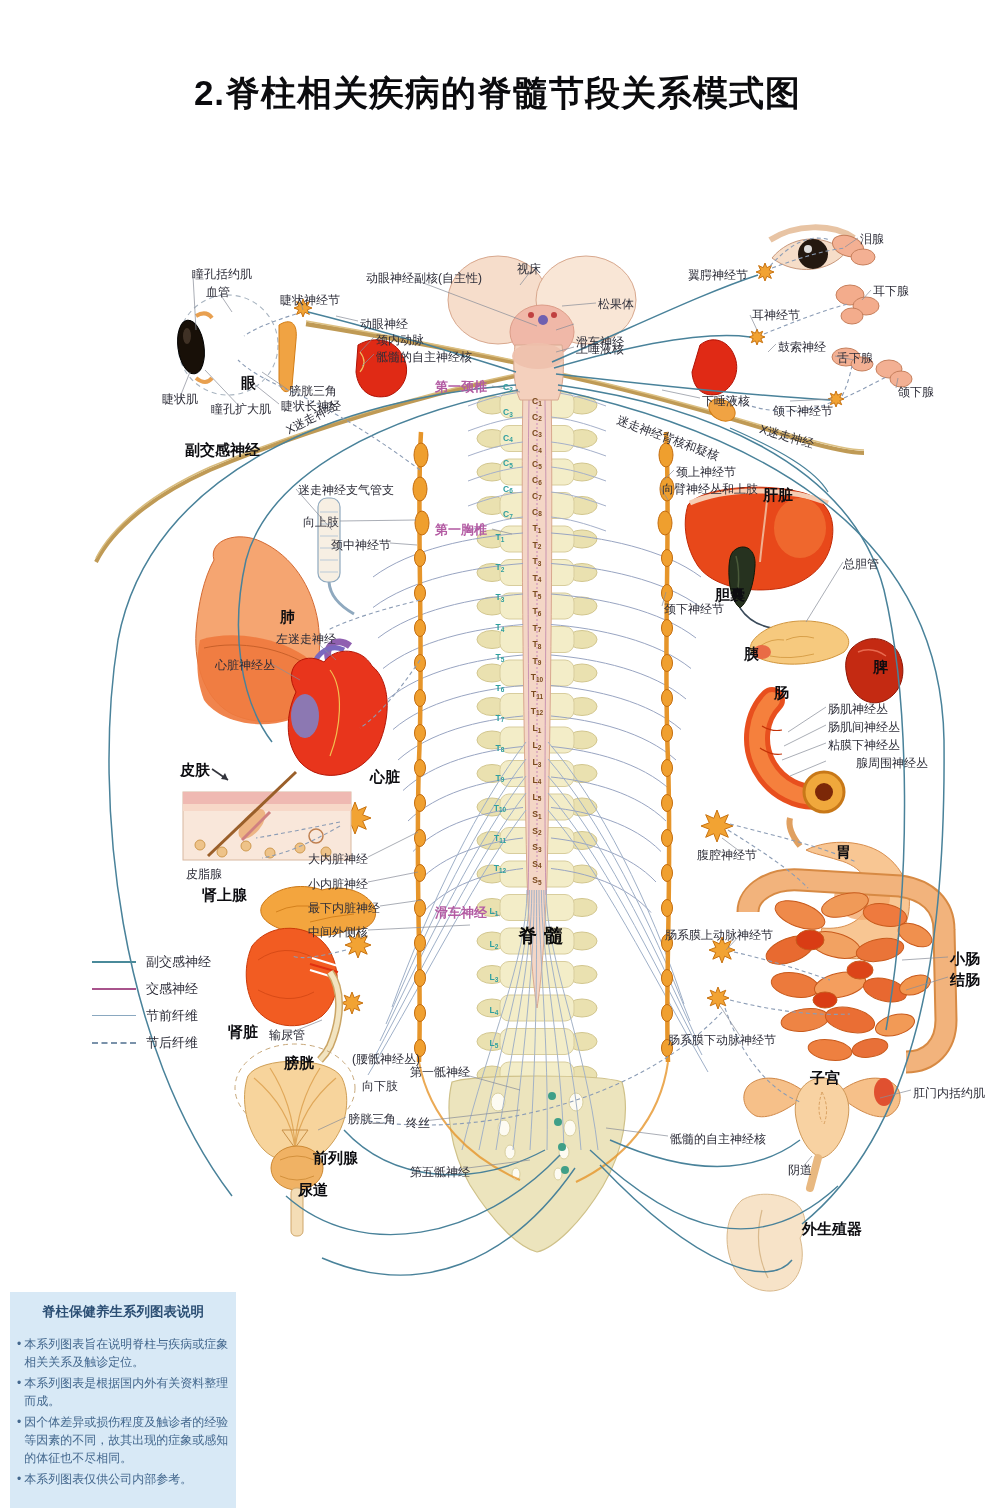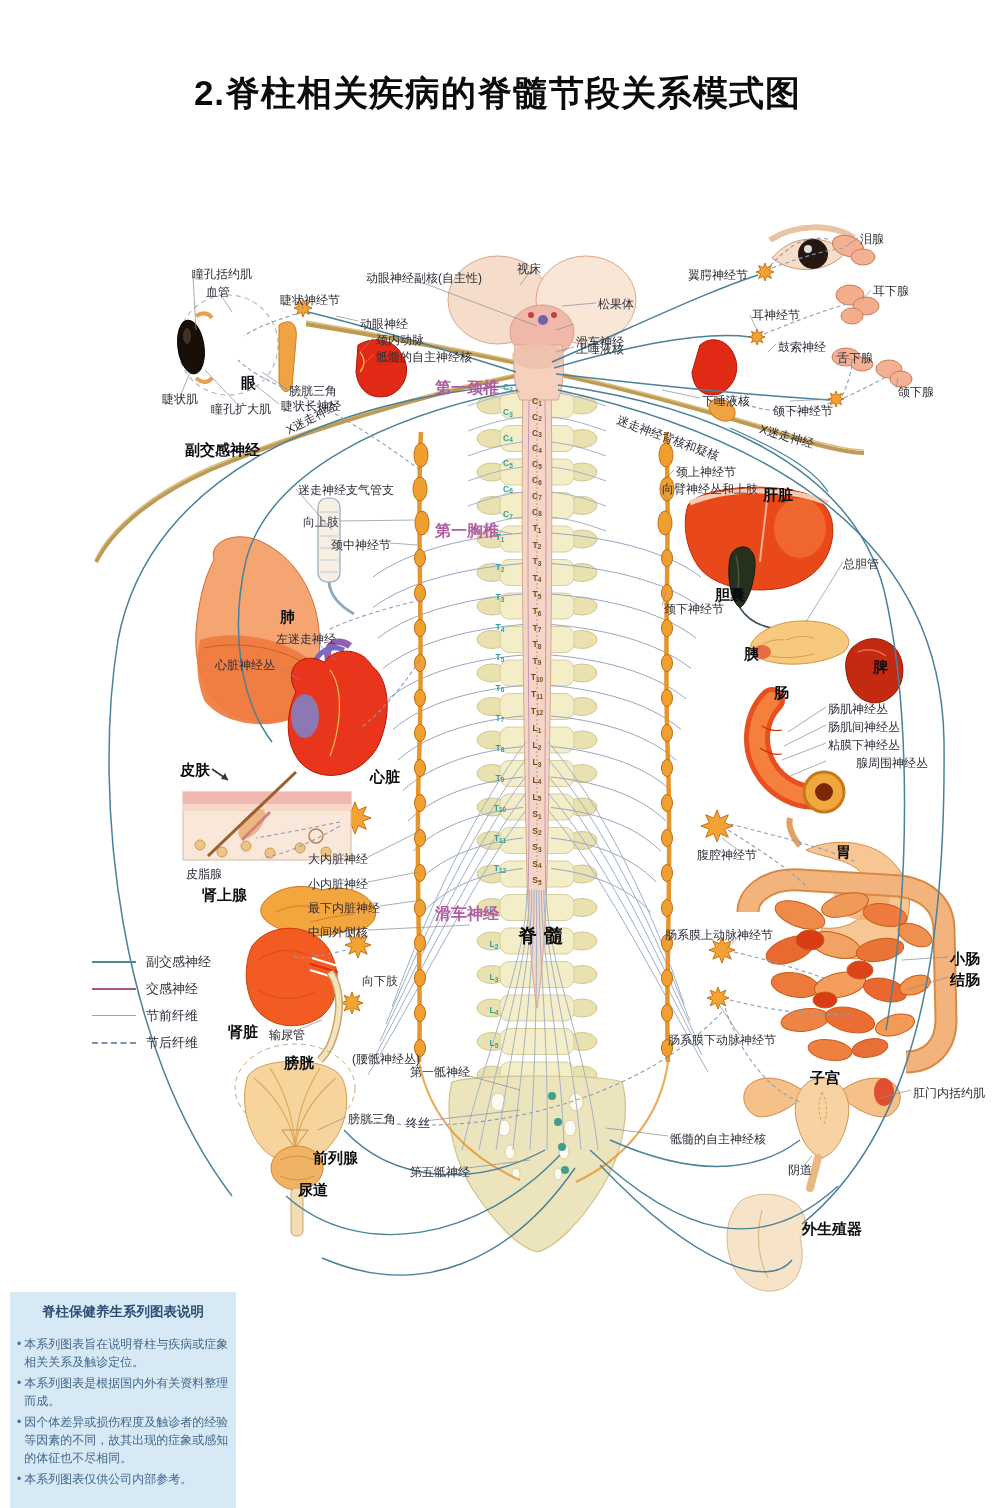--- a/index.html
+++ b/index.html
@@ -4,21 +4,21 @@
 <style>
   html,body{margin:0;padding:0}
   body{width:995px;height:1508px;position:relative;background:#fff;overflow:hidden;
        font-family:"Liberation Sans","DejaVu Sans",sans-serif}
   .title{position:absolute;top:70px;left:0;width:100%;text-align:center;
          font-size:35px;font-weight:bold;color:#0b0b0e;letter-spacing:1px}
   #art{position:absolute;left:0;top:0}
   #labels{position:absolute;left:0;top:0;width:995px;height:1508px;pointer-events:none}
   .lbl{position:absolute;white-space:nowrap;font-size:12px;color:#2d2d38;transform-origin:0 0}
   .lbl.b{font-size:15px;font-weight:bold;color:#0c0c10}
-  .lbl.p{font-size:16px;font-weight:bold;color:#b35ba3}
+  .lbl.p{font-size:13px;font-weight:bold;color:#b35ba3}
   .lbl.bb{font-size:19px;font-weight:bold;letter-spacing:7px;color:#0a0a0a}
   .legend{position:absolute;left:92px;top:948px}
   .leg-row{display:flex;align-items:center;height:27px}
   .leg-line{width:44px;height:0;margin-right:10px}
   .ls-parasympathetic{border-top:2.4px solid #4a8a9a}
   .ls-sympathetic{border-top:2.4px solid #a8538c}
   .ls-pre{border-top:1.4px solid #8aa8c0}
   .ls-post{border-top:2.2px dashed #7a92aa}
   .leg-text{font-size:13px;color:#2d2d38}
   .infobox{position:absolute;left:10px;top:1292px;width:226px;height:216px;
@@ -667,21 +667,21 @@
     <div class="lbl" style="left: 308px; top: 851px;">大内脏神经</div>
     <div class="lbl" style="left: 308px; top: 876px;">小内脏神经</div>
     <div class="lbl" style="left: 308px; top: 900px;">最下内脏神经</div>
     <div class="lbl" style="left: 308px; top: 924px;">中间外侧核</div>
     <div class="lbl b" style="left: 228px; top: 1023px;">肾脏</div>
     <div class="lbl" style="left: 269px; top: 1027px;">输尿管</div>
     <div class="lbl b" style="left: 284px; top: 1054px;">膀胱</div>
     <div class="lbl" style="left: 348px; top: 1111px;">膀胱三角</div>
     <div class="lbl b" style="left: 313px; top: 1149px;">前列腺</div>
     <div class="lbl b" style="left: 298px; top: 1181px;">尿道</div>
-    <div class="lbl" style="left: 362px; top: 973px; font-family: Liberation Mono, monospace;">向下肢</div>
+    <div class="lbl" style="left: 362px; top: 1078px; font-family: Liberation Mono, monospace;">向下肢</div>
     <div class="lbl" style="left: 352px; top: 1051px;">(腰骶神经丛)</div>
     <div class="lbl" style="left: 410px; top: 1064px;">第一骶神经</div>
     <div class="lbl" style="left: 406px; top: 1115px;">终丝</div>
     <div class="lbl" style="left: 410px; top: 1164px;">第五骶神经</div>
     <div class="lbl p" style="left: 435px; top: 521px;">第一胸椎</div>
     <div class="lbl p" style="left: 435px; top: 904px;">滑车神经</div>
     <div class="lbl bb" style="left: 518px; top: 923px;">脊髓</div>
     <div class="lbl" style="left: 676px; top: 464px;">颈上神经节</div>
     <div class="lbl" style="left: 662px; top: 481px; text-align: center;">向臂神经丛和上肢</div>
     <div class="lbl b" style="left: 763px; top: 486px;">肝脏</div>

